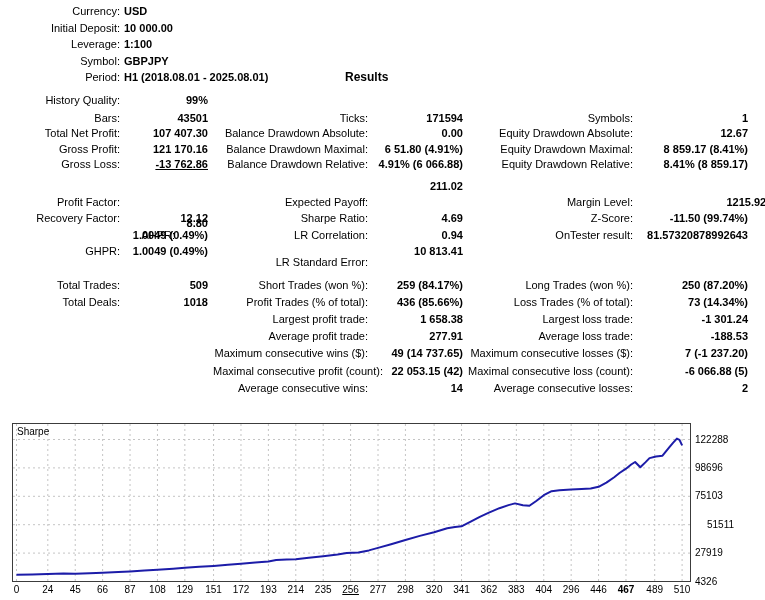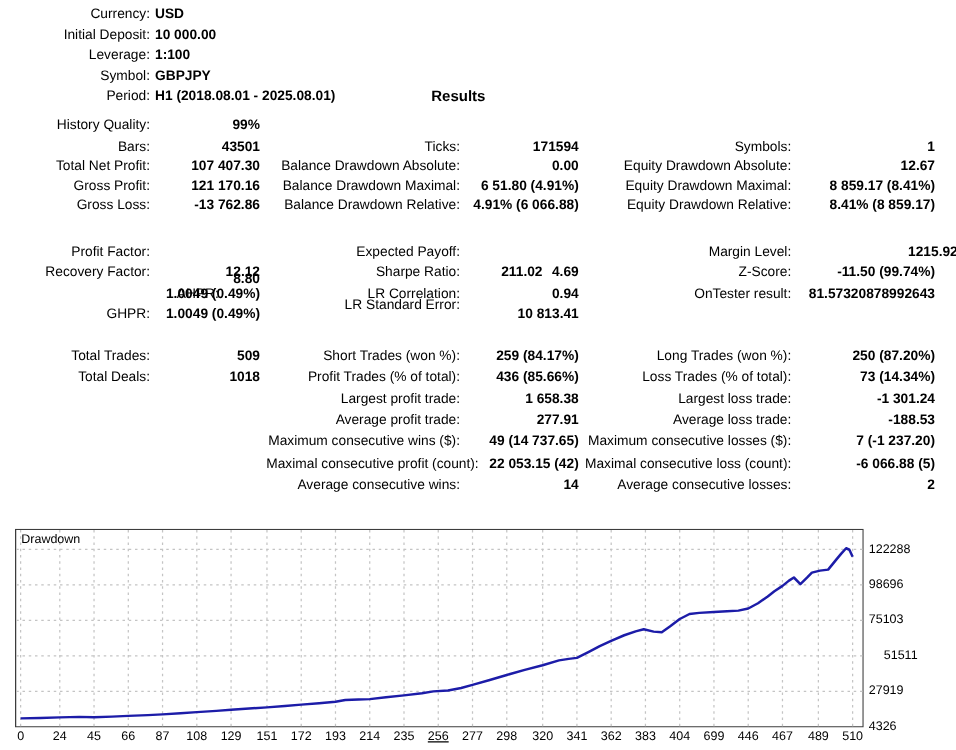--- a/index.html
+++ b/index.html
@@ -52,46 +52,46 @@
     <div class="abs val" style="left: 372px; top: 127.1px; width: 91px;">0.00</div>
     <div class="abs lbl" style="left: 468px; top: 127.1px; width: 165px;">Equity Drawdown Absolute:</div>
     <div class="abs val" style="left: 640px; top: 127.1px; width: 108px;">12.67</div>
     <div class="abs lbl" style="left: 0px; top: 142.7px; width: 120px;">Gross Profit:</div>
     <div class="abs val" style="left: 124px; top: 142.7px; width: 84px;">121 170.16</div>
     <div class="abs lbl" style="left: 213px; top: 142.7px; width: 155px;">Balance Drawdown Maximal:</div>
     <div class="abs val" style="left: 372px; top: 142.7px; width: 91px;">6 51.80 (4.91%)</div>
     <div class="abs lbl" style="left: 468px; top: 142.7px; width: 165px;">Equity Drawdown Maximal:</div>
     <div class="abs val" style="left: 640px; top: 142.7px; width: 108px;">8 859.17 (8.41%)</div>
     <div class="abs lbl" style="left: 0px; top: 158.3px; width: 120px;">Gross Loss:</div>
-    <div class="abs val" style="left: 124px; top: 158.3px; width: 84px;">-13 762.86</div>
+    <div class="abs val" style="left: 124px; top: 158.3px; width: 84px; text-decoration: underline;">-13 762.86</div>
     <div class="abs lbl" style="left: 213px; top: 158.3px; width: 155px;">Balance Drawdown Relative:</div>
     <div class="abs val" style="left: 372px; top: 158.3px; width: 91px;">4.91% (6 066.88)</div>
     <div class="abs lbl" style="left: 468px; top: 158.3px; width: 165px;">Equity Drawdown Relative:</div>
     <div class="abs val" style="left: 640px; top: 158.3px; width: 108px;">8.41% (8 859.17)</div>
     <div class="abs lbl" style="left: 0px; top: 196px; width: 120px;">Profit Factor:</div>
     <div class="abs val" style="left: 124px; top: 200px; width: 84px; margin-top: 17px;">8.80</div>
     <div class="abs lbl" style="left: 213px; top: 196px; width: 155px;">Expected Payoff:</div>
-    <div class="abs val" style="left: 372px; top: 212px; width: 91px; text-align: center;">211.02</div>
+    <div class="abs val" style="left: 372px; top: 180px; width: 91px;">211.02</div>
     <div class="abs lbl" style="left: 468px; top: 196px; width: 165px;">Margin Level:</div>
     <div class="abs val" style="left: 668px; top: 196px; width: 108px;">1215.92%</div>
     <div class="abs lbl" style="left: 0px; top: 212.3px; width: 120px;">Recovery Factor:</div>
     <div class="abs val" style="left: 124px; top: 212.3px; width: 84px;">12.12</div>
     <div class="abs lbl" style="left: 213px; top: 212.3px; width: 155px;">Sharpe Ratio:</div>
     <div class="abs val" style="left: 372px; top: 212.3px; width: 91px;">4.69</div>
     <div class="abs lbl" style="left: 468px; top: 212.3px; width: 165px;">Z-Score:</div>
     <div class="abs val" style="left: 640px; top: 212.3px; width: 108px;">-11.50 (99.74%)</div>
     <div class="abs lbl" style="left: 17px; top: 228.6px; width: 120px; padding-left: 38px;">AHPR:</div>
     <div class="abs val" style="left: 124px; top: 228.6px; width: 84px;">1.0049 (0.49%)</div>
     <div class="abs lbl" style="left: 213px; top: 228.6px; width: 155px;">LR Correlation:</div>
     <div class="abs val" style="left: 372px; top: 228.6px; width: 91px;">0.94</div>
     <div class="abs lbl" style="left: 468px; top: 228.6px; width: 165px;">OnTester result:</div>
     <div class="abs val" style="left: 640px; top: 228.6px; width: 108px;">81.57320878992643</div>
     <div class="abs lbl" style="left: 0px; top: 244.9px; width: 120px;">GHPR:</div>
     <div class="abs val" style="left: 124px; top: 244.9px; width: 84px;">1.0049 (0.49%)</div>
-    <div class="abs lbl" style="left: 213px; top: 238px; width: 155px;">LR Standard Error:</div>
+    <div class="abs lbl" style="left: 213px; top: 256px; width: 155px;">LR Standard Error:</div>
     <div class="abs val" style="left: 372px; top: 244.9px; width: 91px;">10 813.41</div>
     <div class="abs lbl" style="left: 0px; top: 278.5px; width: 120px;">Total Trades:</div>
     <div class="abs val" style="left: 124px; top: 278.5px; width: 84px;">509</div>
     <div class="abs lbl" style="left: 213px; top: 278.5px; width: 155px;">Short Trades (won %):</div>
     <div class="abs val" style="left: 372px; top: 278.5px; width: 91px;">259 (84.17%)</div>
     <div class="abs lbl" style="left: 468px; top: 278.5px; width: 165px;">Long Trades (won %):</div>
     <div class="abs val" style="left: 640px; top: 278.5px; width: 108px;">250 (87.20%)</div>
     <div class="abs lbl" style="left: 0px; top: 295.7px; width: 120px;">Total Deals:</div>
     <div class="abs val" style="left: 124px; top: 295.7px; width: 84px;">1018</div>
     <div class="abs lbl" style="left: 213px; top: 295.7px; width: 155px;">Profit Trades (% of total):</div>
@@ -149,21 +149,21 @@
     <line x1="613.9807843137255" y1="1" x2="613.9807843137255" y2="158" stroke="#c4c4c4" stroke-width="1" stroke-dasharray="2 3"></line>
     <line x1="642.6929411764706" y1="1" x2="642.6929411764706" y2="158" stroke="#c4c4c4" stroke-width="1" stroke-dasharray="2 3"></line>
     <line x1="670.1" y1="1" x2="670.1" y2="158" stroke="#c4c4c4" stroke-width="1" stroke-dasharray="2 3"></line>
     <line x1="1" y1="16.5" x2="678" y2="16.5" stroke="#c4c4c4" stroke-width="1" stroke-dasharray="2 3"></line>
     <line x1="1" y1="44.89951848900493" x2="678" y2="44.89951848900493" stroke="#c4c4c4" stroke-width="1" stroke-dasharray="2 3"></line>
     <line x1="1" y1="73.30024075549753" x2="678" y2="73.30024075549753" stroke="#c4c4c4" stroke-width="1" stroke-dasharray="2 3"></line>
     <line x1="1" y1="101.69975924450246" x2="678" y2="101.69975924450246" stroke="#c4c4c4" stroke-width="1" stroke-dasharray="2 3"></line>
     <line x1="1" y1="130.0992777335074" x2="678" y2="130.0992777335074" stroke="#c4c4c4" stroke-width="1" stroke-dasharray="2 3"></line>
     <polyline points="4.5,151.7 20.2,151.4 35.8,150.9 51.5,150.5 63.2,150.8 77.6,150.3 90.6,149.7 106.3,149.1 118.0,148.5 132.4,147.6 145.5,146.7 161.1,145.7 172.9,144.8 187.2,143.8 201.6,142.9 215.9,141.8 229.0,140.7 243.3,139.6 256.4,138.4 264.2,137.0 274.7,136.6 283.8,136.3 296.8,134.8 311.2,133.3 325.6,131.6 334.7,130.1 346.4,129.4 356.9,127.4 366.0,124.9 379.1,121.2 393.4,117.0 407.8,112.9 422.1,109.2 435.2,105.3 443.0,104.1 449.5,103.3 458.7,98.7 467.8,93.9 476.9,89.7 487.4,85.2 496.5,82.1 503.0,80.4 510.9,82.3 517.4,82.8 523.9,78.2 531.8,72.2 539.6,68.2 547.4,67.3 559.2,66.6 569.6,66.0 578.7,65.5 586.6,63.8 594.4,59.6 602.2,54.2 607.5,50.0 614.0,45.7 619.2,41.5 623.1,39.0 628.3,44.3 633.6,39.1 637.5,35.1 644.0,33.5 650.5,32.7 657.0,24.7 661.0,19.9 664.9,15.6 667.5,16.8 670.1,22.4" fill="none" stroke="#1c1ca8" stroke-width="2" stroke-linejoin="round"></polyline>
   </svg>
-<span id="chart-title">Drawdown</span>
+<span id="chart-title">Sharpe</span>
 <div id="axis-layer">
     <span class="tickx" style="left: 1.5px; top: 584px;">0</span>
     <span class="tickx" style="left: 32.8224px; top: 584px;">24</span>
     <span class="tickx" style="left: 60.2294px; top: 584px;">45</span>
     <span class="tickx" style="left: 87.6365px; top: 584px;">66</span>
     <span class="tickx" style="left: 115.044px; top: 584px;">87</span>
     <span class="tickx" style="left: 142.451px; top: 584px;">108</span>
     <span class="tickx" style="left: 169.858px; top: 584px;">129</span>
     <span class="tickx" style="left: 198.57px; top: 584px;">151</span>
     <span class="tickx" style="left: 225.977px; top: 584px;">172</span>
@@ -171,23 +171,23 @@
     <span class="tickx" style="left: 280.791px; top: 584px;">214</span>
     <span class="tickx" style="left: 308.198px; top: 584px;">235</span>
     <span class="tickx" style="left: 335.605px; top: 584px; text-decoration: underline;">256</span>
     <span class="tickx" style="left: 363.012px; top: 584px;">277</span>
     <span class="tickx" style="left: 390.419px; top: 584px;">298</span>
     <span class="tickx" style="left: 419.131px; top: 584px;">320</span>
     <span class="tickx" style="left: 446.538px; top: 584px;">341</span>
     <span class="tickx" style="left: 473.945px; top: 584px;">362</span>
     <span class="tickx" style="left: 501.353px; top: 584px;">383</span>
     <span class="tickx" style="left: 528.76px; top: 584px;">404</span>
-    <span class="tickx" style="left: 556.167px; top: 584px;">699</span>
+    <span class="tickx" style="left: 556.167px; top: 584px;">296</span>
     <span class="tickx" style="left: 583.574px; top: 584px;">446</span>
-    <span class="tickx" style="left: 610.981px; top: 584px;">467</span>
+    <span class="tickx" style="left: 610.981px; top: 584px; font-weight: bold;">467</span>
     <span class="tickx" style="left: 639.693px; top: 584px;">489</span>
     <span class="tickx" style="left: 667.1px; top: 584px;">510</span>
     <span class="ticky" style="left: 695px; top: 433.5px;">122288</span>
     <span class="ticky" style="left: 695px; top: 461.9px;">98696</span>
     <span class="ticky" style="left: 695px; top: 490.3px;">75103</span>
     <span class="ticky" style="left: 695px; top: 518.7px; padding-left: 12px;">51511</span>
     <span class="ticky" style="left: 695px; top: 547.099px;">27919</span>
     <span class="ticky" style="left: 695px; top: 575.5px;">4326</span>
   </div>
 

